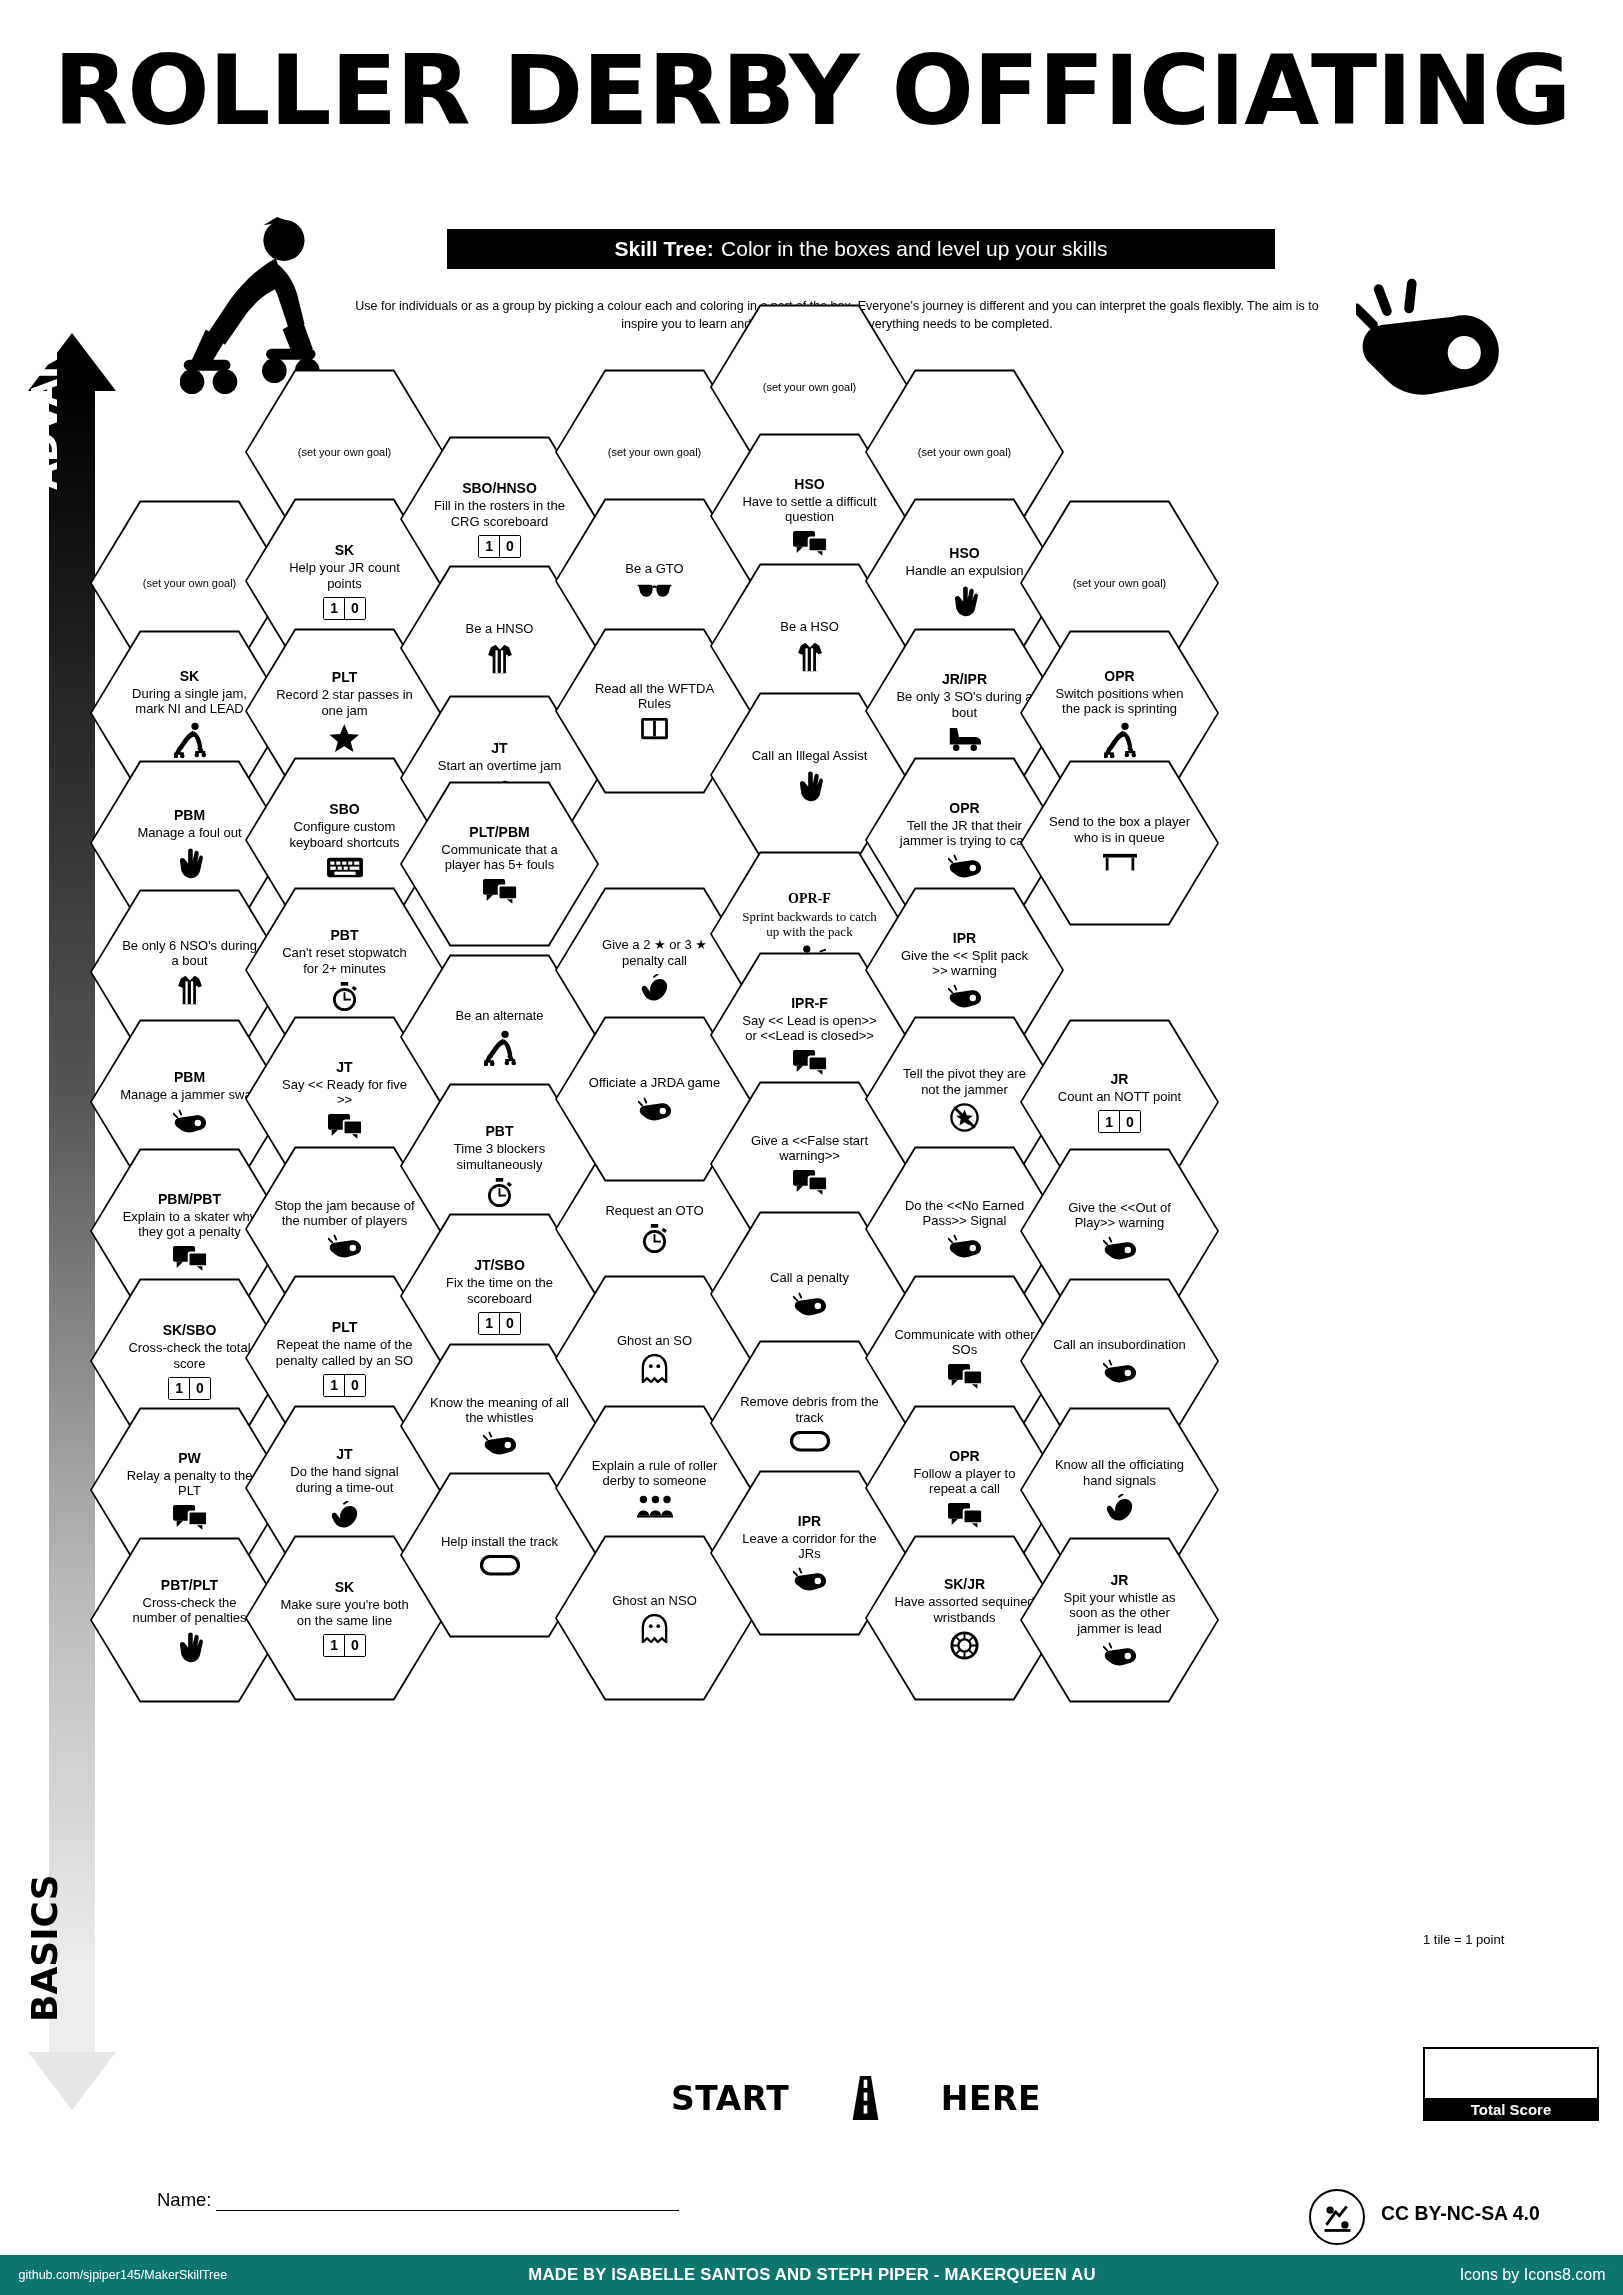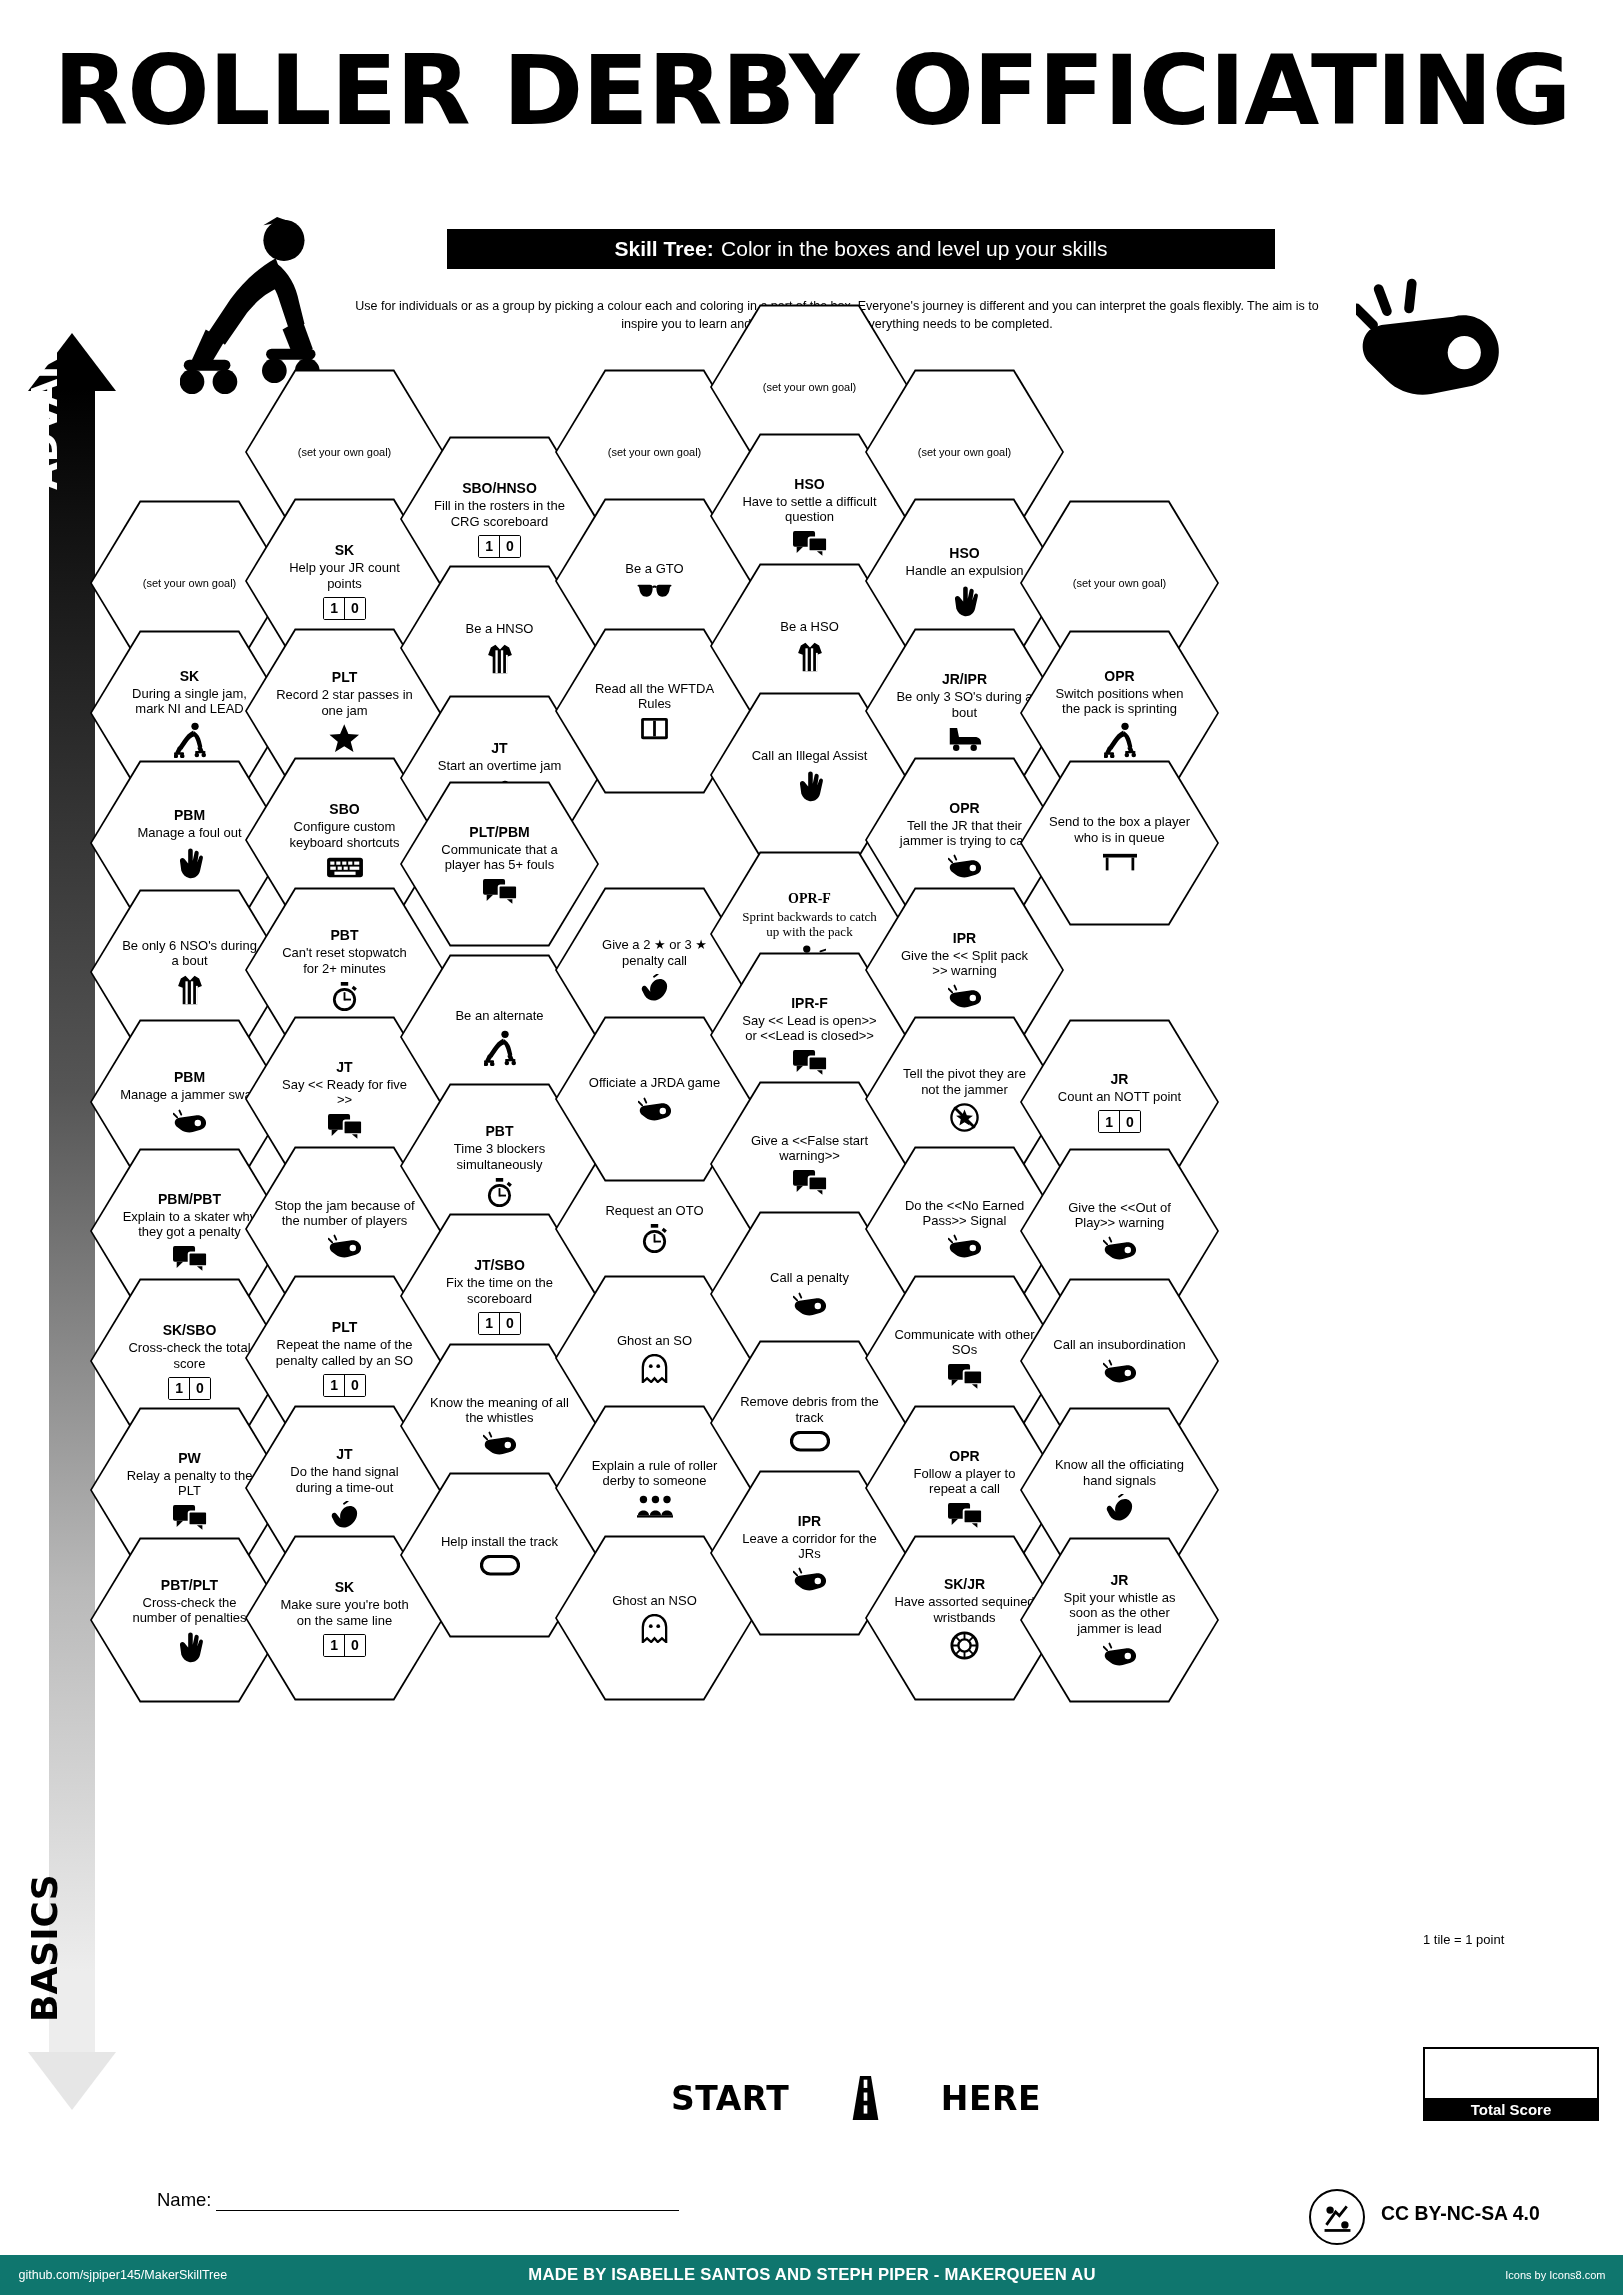--- a/index.html
+++ b/index.html
@@ -273,21 +273,21 @@
     font-size: 14px;
   }
   #footer .left { position: absolute; left: 18.5px; font-size: 12.5px; }
   #footer .center {
     width: 100%;
     text-align: center;
     font-weight: bold;
     font-size: 16.7px;
     letter-spacing: 0.2px;
   }
-  #footer .right { position: absolute; right: 18.5px; font-size: 11px; }
+  #footer .right { position: absolute; right: 18.5px; font-size: 16px; }
 
   .scoreboard-mini {
     display: inline-flex;
     border: 1.9px solid #000;
     border-radius: 1.9px;
     overflow: hidden;
     font-weight: bold;
     font-size: 14px;
     line-height: 1;
   }

